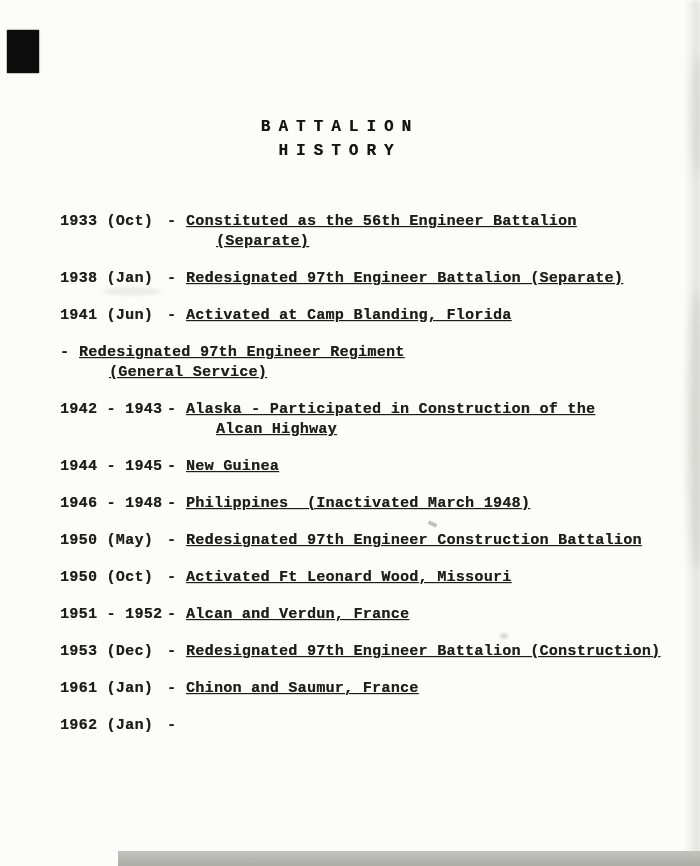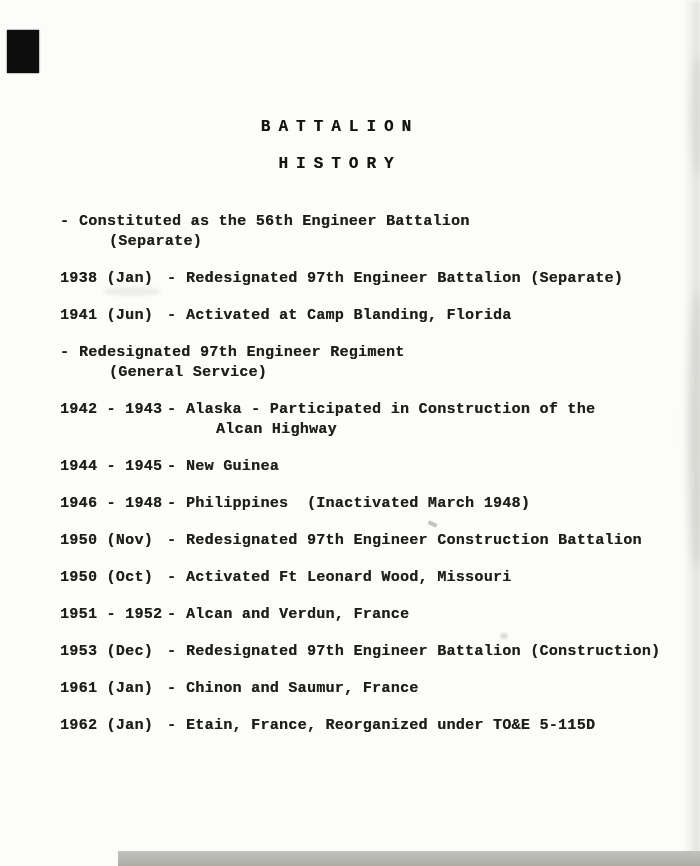--- a/index.html
+++ b/index.html
@@ -22,21 +22,21 @@
     position: absolute;
     left: 0;
     width: 672px;
     text-align: center;
     font-size: 16px;
     letter-spacing: 8px;
     text-indent: 8px;
     color: #141412;
   }
   .doc-title.line1 { top: 118px; }
-  .doc-title.line2 { top: 155px; }
+  .doc-title.line2 { top: 142px; }
 
   .entries {
     position: absolute;
     top: 212px;
     left: 60px;
     width: 606px;
     font-size: 15px;
     letter-spacing: 0.3px;
   }
   .entry {
@@ -44,20 +44,21 @@
     line-height: 20px;
     margin-bottom: 17px;
   }
   .entry-date { width: 107px; flex: none; white-space: pre; }
   .entry-dash { width: 19px; flex: none; }
   .entry-text {
     flex: 1;
     white-space: pre-wrap;
     padding-left: 30px;
     text-indent: -30px;
+    text-decoration: underline;
   }
 
   
   .corner-mark {
     position: absolute;
     left: 7px; top: 30px;
     width: 32px; height: 43px;
     background: #0d0d0d;
     box-shadow: 0 0 1.5px rgba(0,0,0,0.8);
   }
@@ -127,20 +128,21 @@
   <div class="smudge-1"></div>
   <div class="smudge-2"></div>
   <div class="smudge-3"></div>
 
   <div class="doc-title line1 ink">BATTALION</div>
   <div class="doc-title line2 ink">HISTORY</div>
 
   <div class="entries">
 
     <div class="entry">
+      <span class="entry-date ink">1933 (Oct)</span>
       <span class="entry-dash ink">-</span>
       <span class="entry-text ink">Constituted as the 56th Engineer Battalion
 (Separate)</span>
     </div>
 
     <div class="entry">
       <span class="entry-date ink">1938 (Jan)</span>
       <span class="entry-dash ink">-</span>
       <span class="entry-text ink">Redesignated 97th Engineer Battalion (Separate)</span>
     </div>
@@ -170,21 +172,21 @@
       <span class="entry-text ink">New Guinea</span>
     </div>
 
     <div class="entry">
       <span class="entry-date ink">1946 - 1948</span>
       <span class="entry-dash ink">-</span>
       <span class="entry-text ink">Philippines  (Inactivated March 1948)</span>
     </div>
 
     <div class="entry">
-      <span class="entry-date ink">1950 (Nov)</span>
+      <span class="entry-date ink">1950 (May)</span>
       <span class="entry-dash ink">-</span>
       <span class="entry-text ink">Redesignated 97th Engineer Construction Battalion</span>
     </div>
 
     <div class="entry">
       <span class="entry-date ink">1950 (Oct)</span>
       <span class="entry-dash ink">-</span>
       <span class="entry-text ink">Activated Ft Leonard Wood, Missouri</span>
     </div>
 
@@ -202,19 +204,18 @@
 
     <div class="entry">
       <span class="entry-date ink">1961 (Jan)</span>
       <span class="entry-dash ink">-</span>
       <span class="entry-text ink">Chinon and Saumur, France</span>
     </div>
 
     <div class="entry">
       <span class="entry-date ink">1962 (Jan)</span>
       <span class="entry-dash ink">-</span>
-      <span class="entry-text ink">Etain, France, Reorganized under TO&amp;E 5-115D</span>
     </div>
 
   </div>
 
   <div class="bottom-bar"></div>
 </div>
 
 </body></html>

